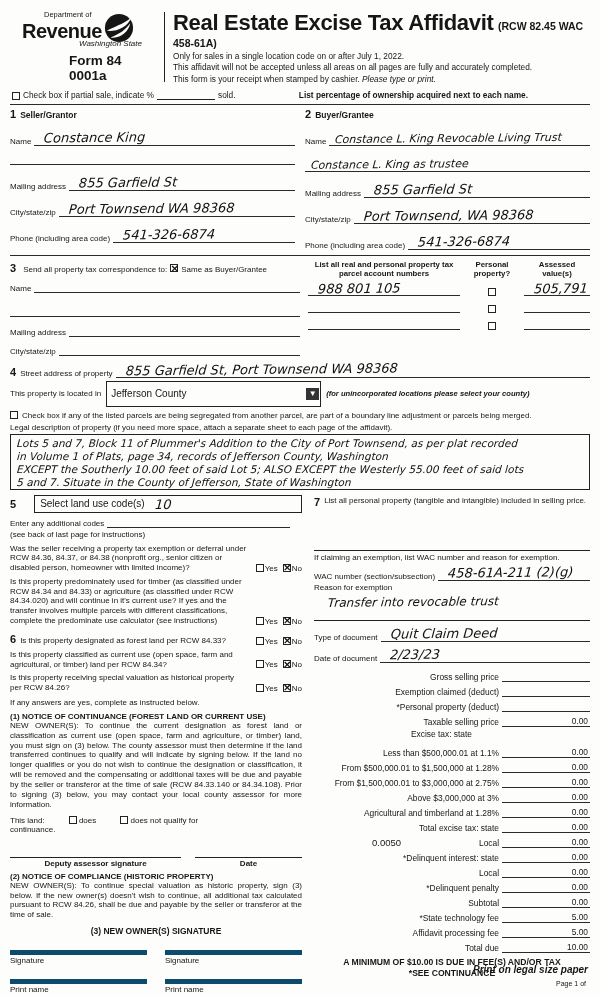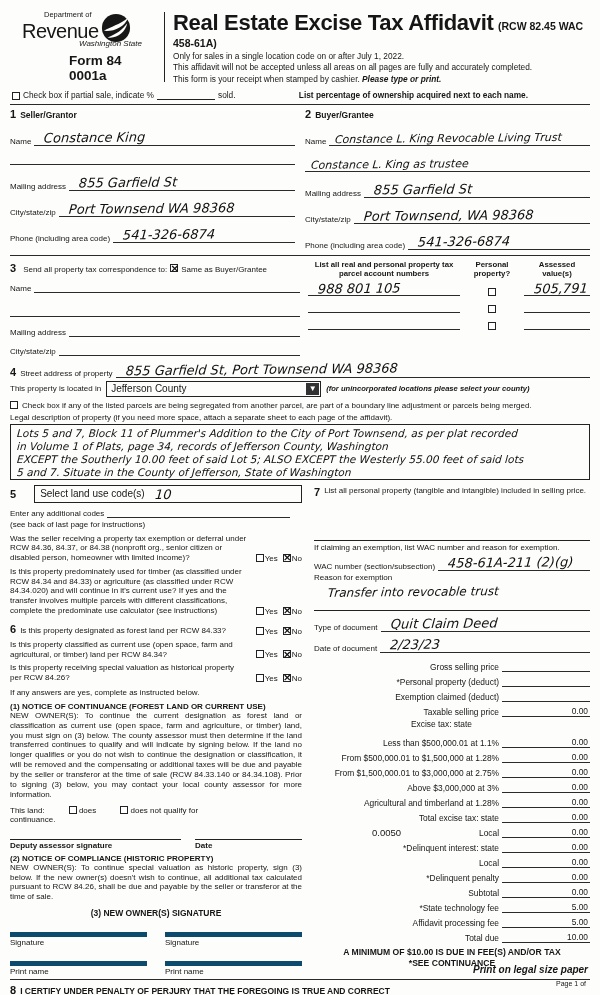--- a/index.html
+++ b/index.html
@@ -5,32 +5,32 @@
   * { box-sizing: border-box; margin: 0; padding: 0; }
   body { background:#9a9a9a; font-family:"Liberation Sans", sans-serif; }
   .page { width:600px; height:995px; background:#fdfdfb; color:#161616; position:relative;
           margin:0 auto; overflow:hidden; padding:6px 10px 0 10px; }
 
   
   .hdr { display:flex; align-items:stretch; margin-top:4px; }
   .logo-block { width:148px; padding-left:12px; }
   .dept-line { font-size:7.5px; padding-left:22px; }
   .agency-row { display:flex; align-items:center; }
-  .agency { font-size:20px; font-weight:normal; letter-spacing:-0.5px; }
+  .agency { font-size:20px; font-weight:bold; letter-spacing:-0.5px; }
   .logo-svg { margin-left:2px; margin-top:-6px; }
   .state-line { font-size:8px; font-style:italic; text-align:right; padding-right:16px; margin-top:-4px; }
   .form-no { font-size:13.5px; font-weight:bold; margin-top:5px;padding-left:47px; }
   .vdiv { border-left:1.5px solid #222; margin:2px 8px 2px 6px; }
   .title-block { flex:1; padding-top:2px; }
   .title-line { line-height:1; }
   .title { font-size:22px; font-weight:bold; letter-spacing:-0.3px; }
   .title-rcw { font-size:10.5px; font-weight:bold; }
   .hnote { font-size:8.3px; line-height:1.25; margin-top:1px; }
   .hnote:first-of-type { margin-top:3px; }
-  .it { font-style:italic;font-weight:bold; }
+  .it { font-style:italic; }
 
   
   .hr { border-top:1px solid #2a2a2a; }
   .cb { display:inline-block; width:8px; height:8px; border:1px solid #222; position:relative;
         vertical-align:-1px; background:#fff; }
   .cb[data-checked="true"]::after { content:"✕"; position:absolute; top:-2.5px; left:-0.5px;
         font-size:9.5px; font-weight:bold; color:#111; }
   .hw { font-family:"DejaVu Sans", sans-serif; font-style:italic; color:#101010;
         display:inline-block; transform:skewX(-5deg) rotate(-0.6deg); white-space:nowrap; }
   .fl { display:flex; align-items:flex-end; }
@@ -57,21 +57,21 @@
   .sec3 { display:flex; gap:8px; margin-top:4px; }
   .sec3-left { width:290px; }
   .sec3-right { flex:1; display:flex; gap:6px; }
   .s3hdr { font-size:7.8px; font-weight:bold; text-align:center; line-height:1.2; }
   .pcol { width:152px; } .ppcol { width:52px; text-align:center; } .avcol { flex:1; }
   .s3line { border-bottom:1px solid #2a2a2a; height:17px; display:flex; align-items:flex-end; }
 
   
   .sec4row { display:flex; align-items:flex-end; margin-top:5px; }
   .located-row { display:flex; align-items:center; margin-top:3px; gap:5px; }
-  .county-box { border:1.5px solid #222; width:215px; height:16px; display:flex;
+  .county-box { border:1.5px solid #222; width:215px; height:26px; display:flex;
                 align-items:center; justify-content:space-between; padding-left:4px; }
   .county-val { font-size:10px; }
   .dd-btn { width:13px; height:12px; background:#333; color:#fff; font-size:8px;
             display:flex; align-items:center; justify-content:center; margin-right:1px; }
   .small-note { font-size:7.6px; font-weight:bold; font-style:italic; }
   .seg-row { font-size:8px; margin-top:4px; display:flex; gap:4px; align-items:flex-start; }
   .legal-lbl { font-size:8px; margin-top:3px; }
   .legalbox { border:1.5px solid #222; margin-top:2px; padding:2px 6px; height:56px; }
   .legalbox .hw { font-size:10.5px; display:block; line-height:13px; transform:skewX(-4deg); }
 
@@ -85,21 +85,21 @@
   .s5box .slbl { font-size:10px; }
   .addl-row { display:flex; align-items:flex-end; margin-top:5px; width:96%; }
   .tiny { font-size:8px; line-height:1.22; }
   .qrow { display:flex; align-items:flex-end; margin-top:4px; }
   .qtext { flex:1; font-size:8px; line-height:1.22; padding-right:4px; }
   .yn { white-space:nowrap; font-size:8px; }
   .yn .cb { margin-left:5px; margin-right:1px; }
   .notice-t { font-size:8px; font-weight:bold; margin-top:4px; }
   .notice-b { font-size:8px; line-height:1.24; text-align:justify; }
   .landrow { display:flex; font-size:8px; margin-top:6px; gap:24px; }
-  .dep-row { display:flex; gap:14px; margin-top:14px; }
+  .dep-row { display:flex; gap:14px; margin-top:22px;text-align:center; }
   .dep-sig { flex:1.6; border-top:1px solid #222; font-size:8px; padding-top:1px; font-weight:bold; }
   .dep-date { flex:1; border-top:1px solid #222; font-size:8px; padding-top:1px; font-weight:bold; }
   .c3t { text-align:center; font-size:8.5px; font-weight:bold; margin-top:6px; }
   .sig2 { display:flex; gap:18px; margin-top:14px; }
   .sig2 > div { flex:1; border-top:5px solid #0c4a6e; font-size:8px; padding-top:1px; }
 
   
   .s7row { display:flex; margin-top:1px; }
   .exempt-rule { border-top:1.5px solid #222; margin-top:42px; }
   .exempt-lbl { font-size:8px; margin-top:2px; }
@@ -394,25 +394,25 @@
         <span class="lbl">Date of document</span>
         <span class="wl"><span class="hw hw13">2/23/23</span></span>
       </div>
 
       <div style="margin-top:4px">
         <div class="trow">
             <span class="tlab">Gross selling price</span>
             <span class="tval"></span>
           </div>
         <div class="trow">
+            <span class="tlab">Exemption claimed (deduct)</span>
+            <span class="tval"></span>
+          </div>
+        <div class="trow">
             <span class="tlab">*Personal property (deduct)</span>
-            <span class="tval"></span>
-          </div>
-        <div class="trow">
-            <span class="tlab">Exemption claimed (deduct)</span>
             <span class="tval"></span>
           </div>
         <div class="trow">
             <span class="tlab">Taxable selling price</span>
             <span class="tval">0.00</span>
           </div>
         <div class="texcise">Excise tax: state</div>
         <div class="trow">
             <span class="tlab">Less than $500,000.01 at 1.1%</span>
             <span class="tval">0.00</span>

